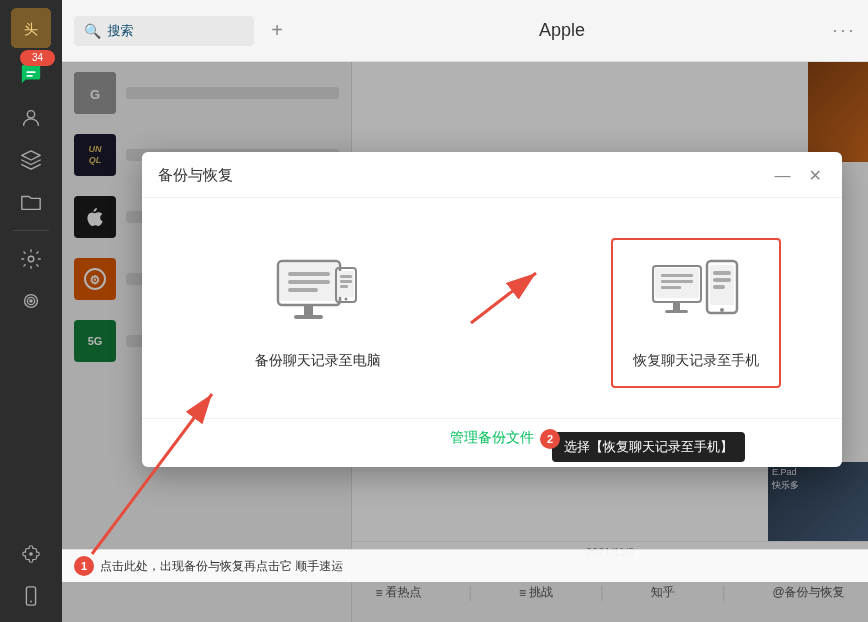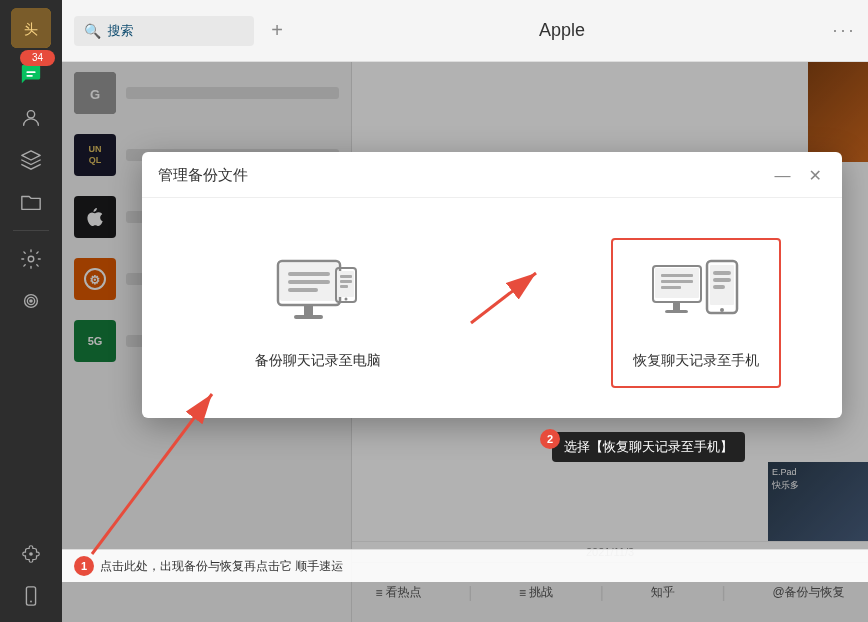--- a/index.html
+++ b/index.html
@@ -422,21 +422,21 @@
       <div class="contact-item">
         <div class="contact-thumb" style="background:#888;">
           <svg width="42" height="42" viewBox="0 0 42 42">
             <rect width="42" height="42" fill="#999" rx="4"></rect>
             <text x="50%" y="55%" text-anchor="middle" dominant-baseline="middle" font-size="13" fill="white">G</text>
           </svg>
         </div>
         <div style="flex:1; height:12px; background:#ddd; border-radius:3px;"></div>
       </div>
       <div class="contact-item">
-        <div class="contact-thumb thumb-un" style="font-size:9px; line-height:1.2; text-align:center; background:#1a1a2e; color:#e0c060;">UN<br>QL</div>
+        <div class="contact-thumb thumb-un" style="font-size:9px; line-height:1.2; text-align:center; background:#1a1a2e; color:#e0c060;font-style:italic;">UN<br>QL</div>
         <div style="flex:1; height:12px; background:#ddd; border-radius:3px;"></div>
       </div>
       <div class="contact-item">
         <div class="contact-thumb" style="background:#1c1c1e;">
           <svg width="24" height="24" viewBox="0 0 24 24" fill="white">
             <path d="M17.05 20.28c-.98.95-2.05.8-3.08.35-1.09-.46-2.09-.48-3.24 0-1.44.62-2.2.44-3.06-.35C2.79 15.25 3.51 7.7 9.05 7.4c1.39.07 2.35.74 3.15.8 1.19-.22 2.34-.93 3.62-.84 1.51.12 2.65.72 3.4 1.8-3.12 1.87-2.38 5.98.48 7.13-.57 1.5-1.28 2.96-2.65 4zm-3.1-17.2c.03 2.05-1.5 3.68-3.44 3.83-.27-1.98 1.67-3.8 3.44-3.83z"></path>
           </svg>
         </div>
         <div style="flex:1; height:12px; background:#ddd; border-radius:3px;"></div>
       </div>
@@ -479,21 +479,21 @@
         <div style="position:absolute; bottom:60px; left:0; right:0; display:flex; justify-content:center; align-items:center; gap:20px; padding:4px; background:#fff; border-top:1px solid #eee; z-index:5; font-size:11px; color:#888;">
           <span>2021/11/3</span>
         </div>
       </div>
     </div>
 
     <div class="overlay"></div>
 
     <div class="dialog">
       <div class="dialog-titlebar">
-        <span class="dialog-title-text">管理备份文件</span>
+        <span class="dialog-title-text">备份与恢复</span>
         <div class="dialog-controls">
           <span class="dialog-ctrl-btn">—</span>
           <span class="dialog-ctrl-btn">✕</span>
         </div>
       </div>
 
       <div class="dialog-body">
 
         <div class="option-card">
           <div class="option-icon">
@@ -550,20 +550,21 @@
               <rect x="62" y="15" width="18" height="4" rx="2" fill="#aaa"></rect>
               <rect x="62" y="22" width="18" height="4" rx="2" fill="#aaa"></rect>
               <rect x="62" y="29" width="12" height="4" rx="2" fill="#aaa"></rect>
               <circle cx="71" cy="54" r="2" fill="#888"></circle>
             </svg>
           </div>
           <div class="option-label">恢复聊天记录至手机</div>
         </div>
       </div>
 
+      <div class="dialog-footer">管理备份文件</div>
     </div>
 
     <div class="tooltip-bubble" style="top: 370px; left: 490px; z-index:35;">选择【恢复聊天记录至手机】</div>
 
     <div class="annotation-circle" style="top: 367px; left: 478px;">2</div>
 
     <svg style="position:absolute; bottom:38px; left:0; z-index:36; pointer-events:none;" width="200" height="200" viewBox="0 0 200 200">
       <defs>
         <marker id="arr2" markerWidth="10" markerHeight="7" refX="10" refY="3.5" orient="auto">
           <polygon points="0 0, 10 3.5, 0 7" fill="#e74c3c"></polygon>

